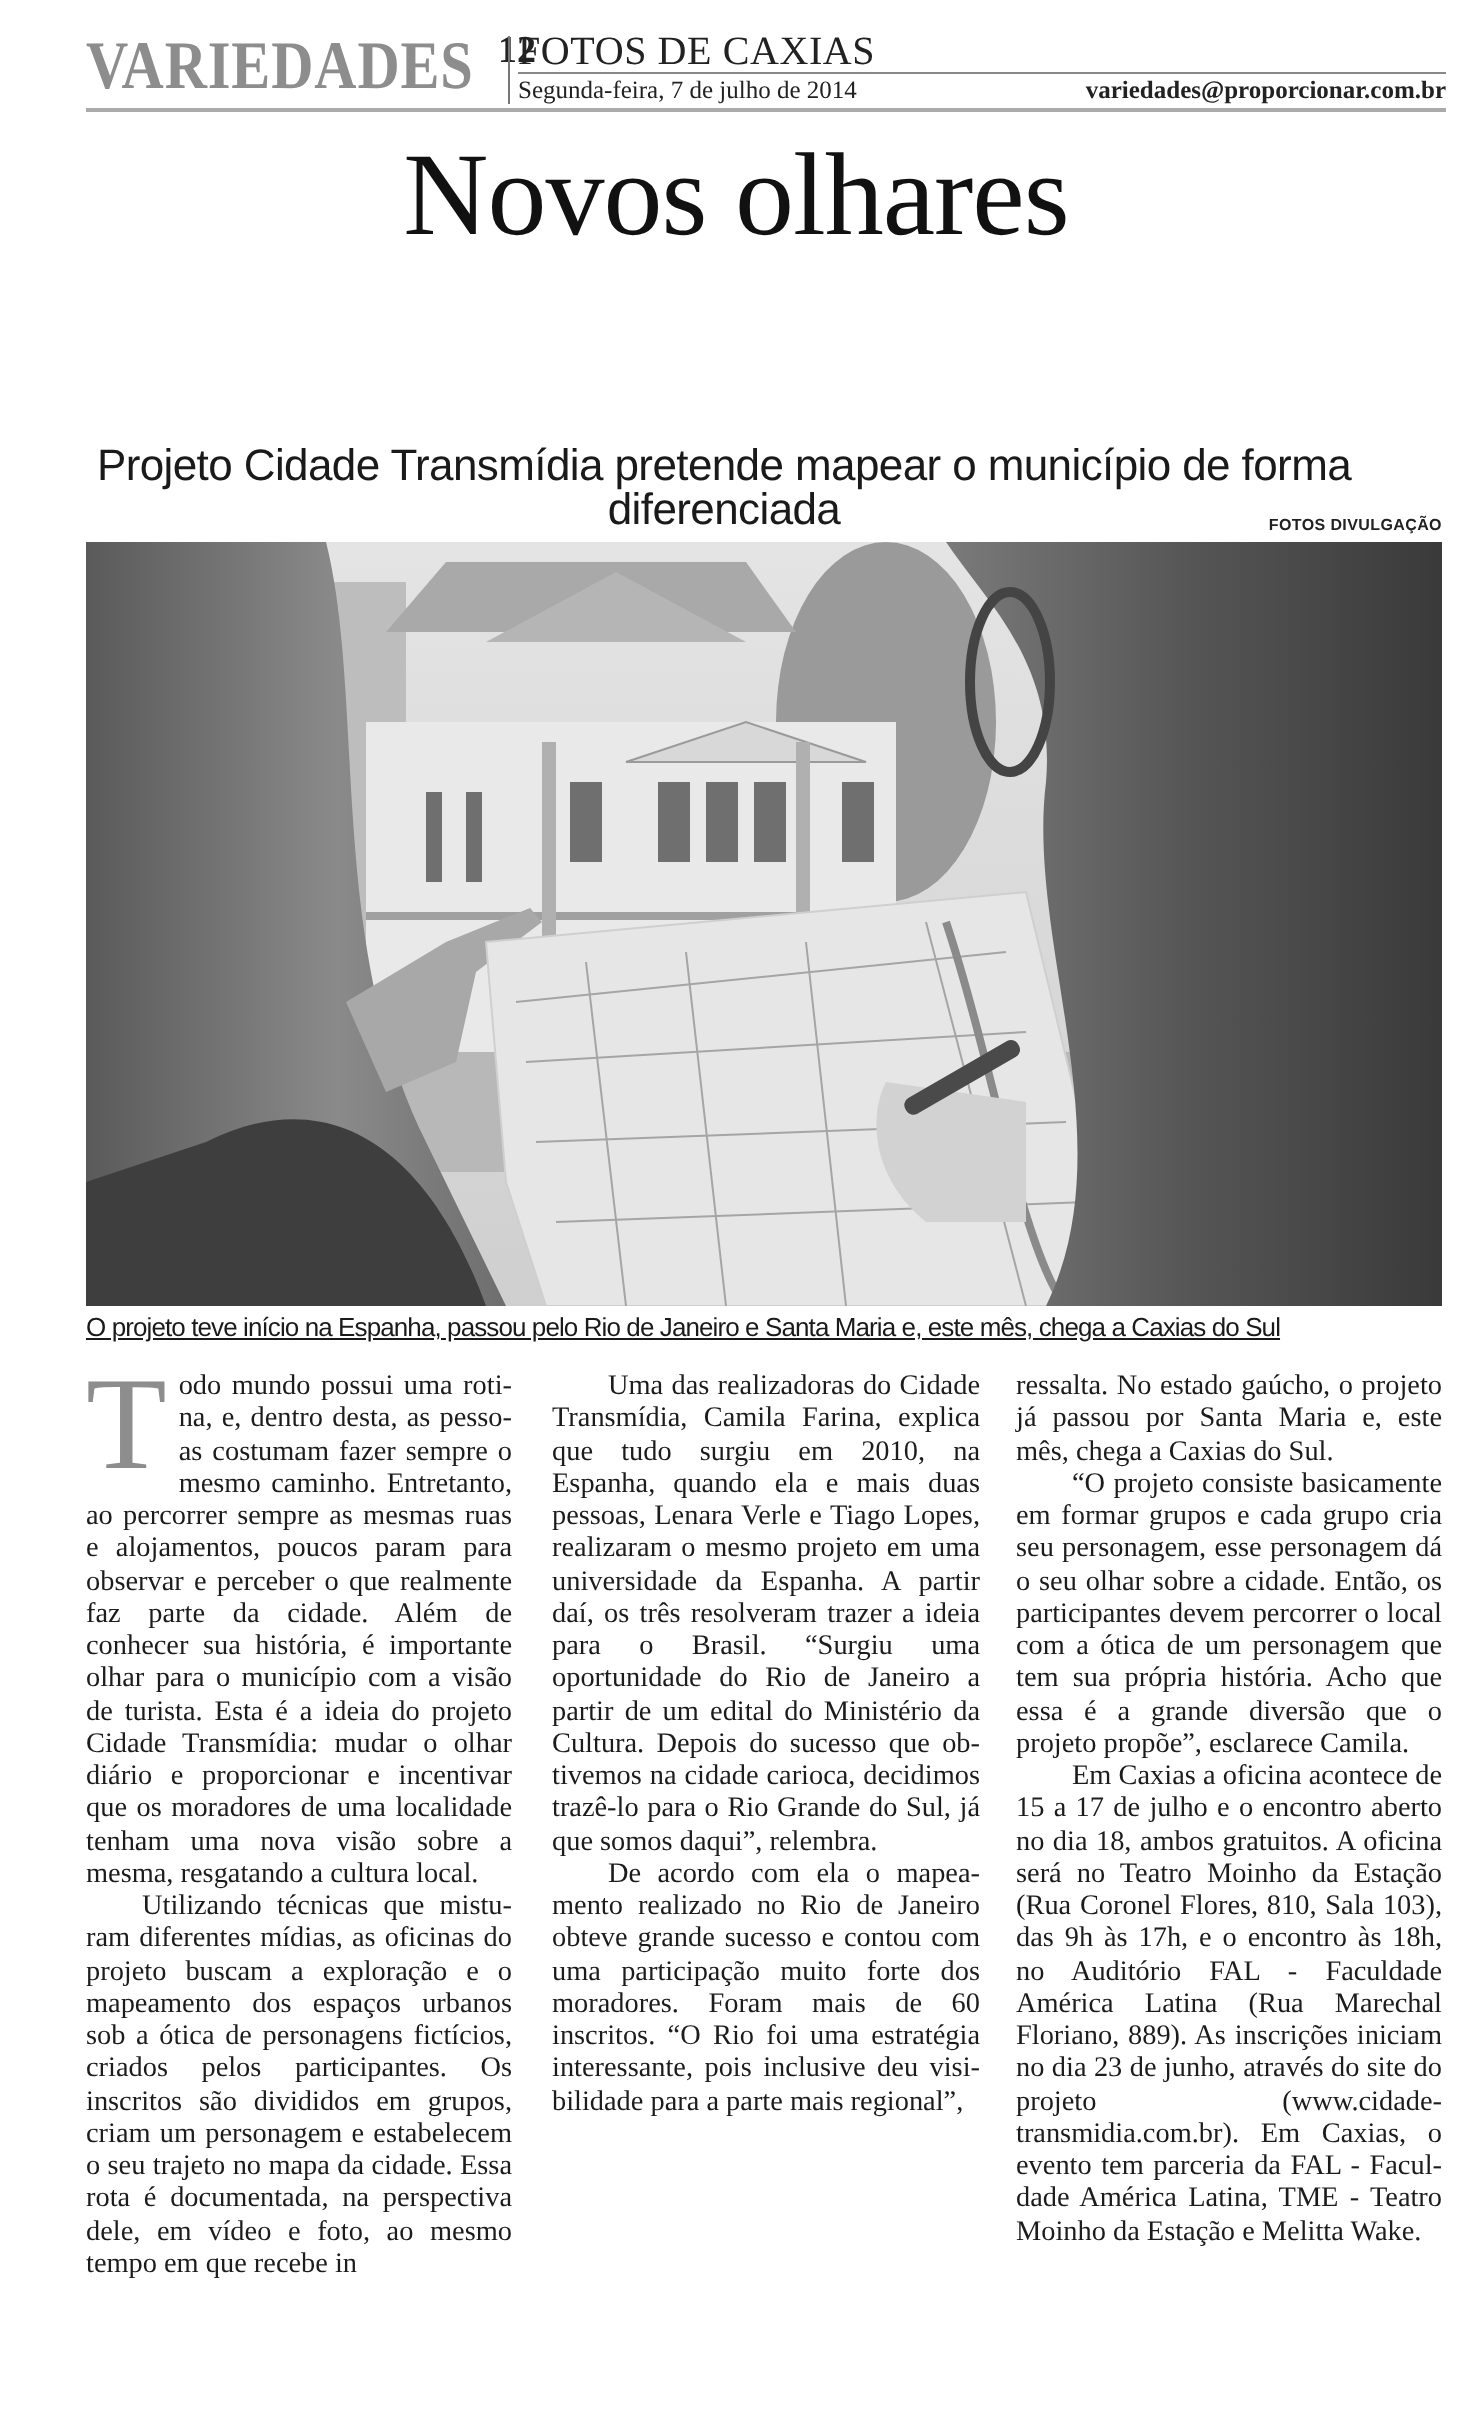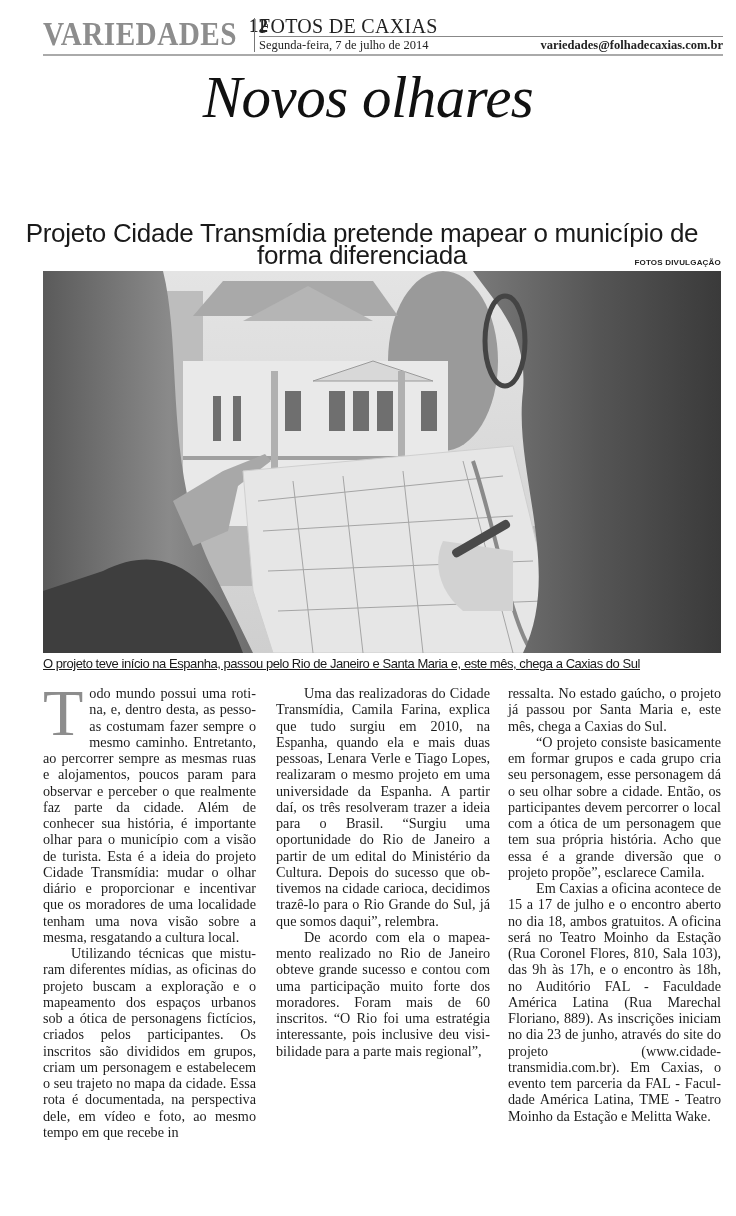--- a/index.html
+++ b/index.html
@@ -10,22 +10,22 @@
   .section-name { position:absolute; left:0; top:2px; font-family:"Liberation Serif", serif; font-weight:bold; font-size:34px; letter-spacing:0.5px; color:#8d8d8d; line-height:36px; transform:scaleX(0.86); transform-origin:left; }
   .page-num { position:absolute; left:187px; top:2px; font-weight:bold; font-size:19px; line-height:20px; color:#222;margin-left:19px; }
   .vbar { position:absolute; left:211px; top:4px; width:1px; height:34px; background:#777; }
   .paper-name { position:absolute; left:216px; top:1px; font-size:20px; line-height:22px; color:#222; letter-spacing:0.3px; }
   .rule-top { position:absolute; left:216px; top:22px; width:464px; height:1px; background:#888; }
   .date-line { position:absolute; left:216px; top:24px; font-size:12.5px; line-height:14px; color:#222; }
   .email { position:absolute; right:0; top:24px; font-weight:bold; font-size:12.5px; line-height:14px; color:#222; }
   .rule-bottom { position:absolute; left:0; top:40px; width:680px; height:2px; background:#aaa; }
 
   
-  .headline { position:absolute; left:0; top:68px; width:736px; text-align:center; font-family:"Liberation Serif", serif; font-size:59px; line-height:58px; color:#111; letter-spacing:-0.5px;font-style:italic; }
-  .subhead { position:absolute; left:0; top:222px; width:724px; text-align:center; font-family:"Liberation Sans", sans-serif; font-size:26px; line-height:22px; color:#1a1a1a; letter-spacing:-0.3px; }
+  .headline { position:absolute; left:0; top:68px; width:736px; text-align:center; font-family:"Liberation Serif", serif; font-size:59px; line-height:58px; color:#111; letter-spacing:-0.5px; }
+  .subhead { position:absolute; left:0; top:222px; width:724px; text-align:center; font-family:"Liberation Sans", sans-serif; font-size:22px; line-height:22px; color:#1a1a1a; letter-spacing:-0.3px; }
   .credit { position:absolute; right:15px; top:258px; font-family:"Liberation Sans", sans-serif; font-weight:bold; font-size:8px; letter-spacing:0.2px; color:#222; }
 
   
   .photo { position:absolute; left:43px; top:271px; width:678px; height:382px; overflow:hidden; background:#8a8a8a; }
   .photo svg { display:block; }
   .caption { position:absolute; left:43px; top:656px; width:680px; font-family:"Liberation Sans", sans-serif; font-size:13px; line-height:16px; color:#1a1a1a; letter-spacing:-0.45px; white-space:nowrap;text-decoration:underline; }
 
   
   .col { position:absolute; top:685px; width:213px; font-family:"Liberation Serif", serif; font-size:14.2px; line-height:16.25px; color:#1c1c1c; text-align:justify; hyphens:manual; }
   .col p { margin:0; }
@@ -38,21 +38,21 @@
 </head>
 <body>
 
 <div class="masthead">
   <div class="section-name">VARIEDADES</div>
   <div class="page-num">12</div>
   <div class="vbar"></div>
   <div class="paper-name">FOTOS DE CAXIAS</div>
   <div class="rule-top"></div>
   <div class="date-line">Segunda-feira, 7 de julho de 2014</div>
-  <div class="email">variedades@folhadecaxias.com.br</div>
+  <div class="email">variedades@proporcionar.com.br</div>
   <div class="rule-bottom"></div>
 </div>
 
 <div class="headline">
   <div>Novos olhares</div>
 </div>
 <div class="subhead">Projeto Cidade Transmídia pretende mapear o município de forma diferenciada</div>
 <div class="credit">FOTOS DIVULGAÇÃO</div>
 
 <div class="photo">

